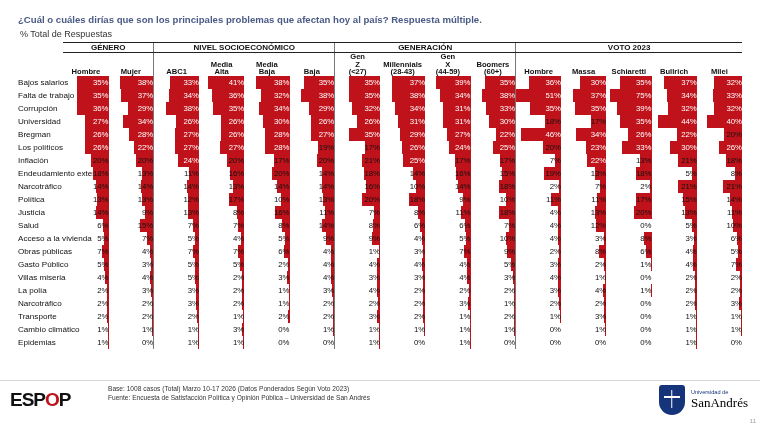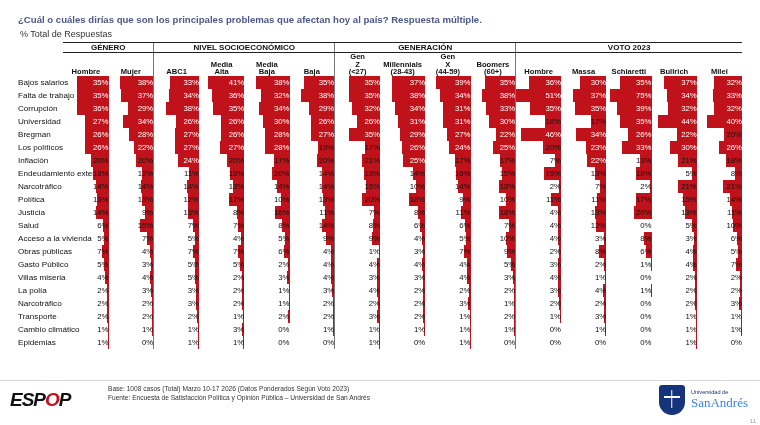--- a/index.html
+++ b/index.html
@@ -51,40 +51,40 @@
   .sep-left{border-left:1px solid #777;}
   .footer{
     position:absolute;left:0;bottom:0;width:760px;height:44px;
     border-top:1px solid #d8d8d8;background:#fff;
   }
   .fnote{
     position:absolute;left:108px;top:4px;font-size:6.6px;color:#333;line-height:1.35;
   }
   .espop{
     position:absolute;left:10px;top:8px;font-size:19px;font-weight:bold;
-    letter-spacing:-1px;color:#111;font-style:italic;
+    letter-spacing:-1px;color:#111;
   }
   .espop .o{color:#c0121a;}
   .udesa{
     position:absolute;right:12px;top:4px;display:flex;align-items:center;gap:6px;
   }
   .udesa .shield{
     width:26px;height:30px;background:#16347a;
     border-radius:3px 3px 13px 13px;position:relative;
   }
   .udesa .shield:after{
     content:"";position:absolute;left:50%;top:5px;transform:translateX(-50%);
     width:1.5px;height:18px;background:#fff;
   }
   .udesa .shield:before{
     content:"";position:absolute;left:5px;top:11px;width:16px;height:1.5px;background:#fff;
   }
   .udesa .utxt{line-height:1.05;}
   .udesa .u1{font-size:5.6px;color:#16347a;}
-  .udesa .u2{font-size:13px;color:#3b82f6;font-family:"Liberation Serif",serif;}
+  .udesa .u2{font-size:13px;color:#000000;font-family:"Liberation Serif",serif;}
   .pagenum{position:absolute;right:4px;bottom:1px;font-size:6px;color:#999;}
 </style>
 </head>
 <body>
 
 <div class="slide">
   <div class="subtitle">¿Cuál o cuáles dirías que son los principales problemas que afectan hoy al país? Respuesta múltiple.</div>
   <div class="unit">% Total de Respuestas</div>
 
   <table class="grid">

